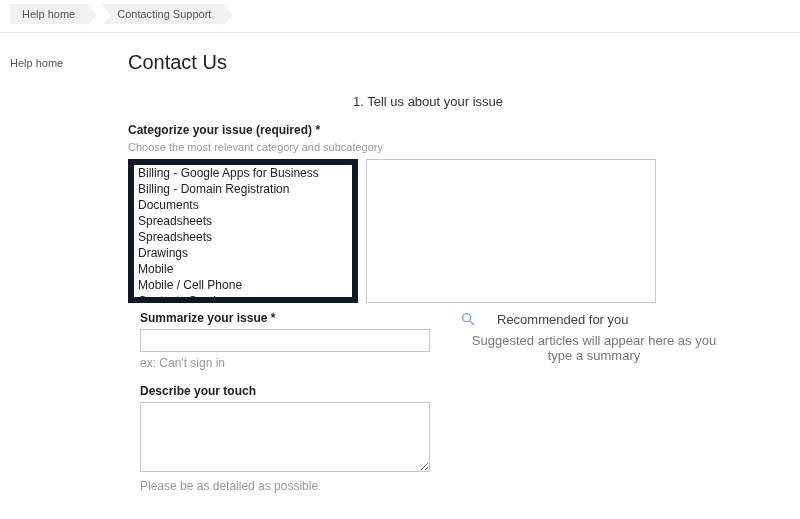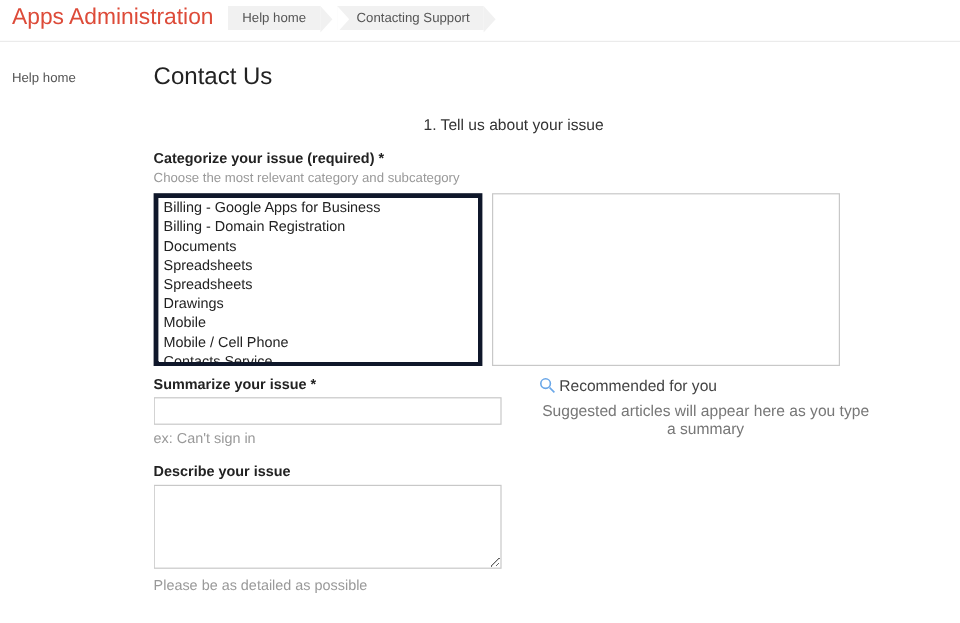--- a/index.html
+++ b/index.html
@@ -15,38 +15,37 @@
     .container { display:flex; }
     .sidebar { width:128px; padding:24px 0 0 10px; }
     .sidebar-link { color:#555; font-size:11px; cursor:pointer; }
     .main { flex:1; padding:18px 40px 30px 0; max-width:640px; }
     .page-title { font-size:20px; font-weight:400; color:#222; margin-bottom:20px; }
     .section-heading { font-size:13px; font-weight:400; color:#333; margin:10px 0 14px 0;text-align:center; }
     .field-label { font-size:12px; font-weight:bold; color:#222; margin-bottom:4px; }
     .hint { font-size:11px; color:#999; margin-bottom:6px; }
     .hint-below { font-size:12px; color:#999; margin-top:4px; margin-bottom:14px; }
     .two-col { display:flex; gap:8px; }
-    .listbox { width:274px; height:144px; border:4px solid #0f172a; overflow-y:scroll; font-size:12px; background:#fff; }
+    .listbox { width:230px; height:144px; border:6px solid #0f172a; overflow-y:scroll; font-size:12px; background:#fff; }
     .listbox div { padding:1px 4px; cursor:pointer; white-space:nowrap; }
     .subbox { width:290px; height:144px; border:1px solid #c8c8c8; background:#fff; }
     .text-input { width:290px; height:23px; border:1px solid #c8c8c8; font-size:12px; padding:2px 4px; }
     .textarea { width:290px; height:70px; border:1px solid #c8c8c8; font-size:12px; padding:2px 4px; resize:both; }
     .block { margin-bottom:8px; }
     .right-col { padding-top:0; }
-    .rec-row { display:flex; align-items:center; gap:2px; margin-bottom:6px; }
+    .rec-row { display:flex; align-items:center; gap:21px; margin-bottom:6px; }
     .rec-title { font-size:13px; color:#444; }
     .rec-text { font-size:13px; color:#777;text-align:center; }
     .mag { width:16px; height:16px; }
-    .flex-row { display:flex; gap:30px; align-items:flex-start; }
+    .flex-row { display:flex; gap:30px; align-items:flex-start;margin-left:12px; }
   </style>
 </head>
 <body>
 
 <div class="header">
-  <div class="app-title">Apps Administration</div>
   <div class="breadcrumb">
     <div class="crumb">Help home</div>
     <div class="crumb">Contacting Support</div>
   </div>
 </div>
 
 <div class="container">
   <div class="sidebar">
     <div class="sidebar-link">Help home</div>
   </div>
@@ -77,21 +76,21 @@
     </div>
 
     <div class="flex-row">
       <div>
         <div class="block">
           <div class="field-label">Summarize your issue *</div>
           <input type="text" class="text-input" style="">
           <div class="hint-below">ex: Can't sign in</div>
         </div>
         <div class="block">
-          <div class="field-label">Describe your issue</div>
+          <div class="field-label">Describe your touch</div>
           <textarea class="textarea" style=""></textarea>
           <div class="hint-below">Please be as detailed as possible</div>
         </div>
       </div>
       <div class="right-col">
         <div class="rec-row">
           <svg class="mag" viewBox="0 0 24 24">
             <circle cx="10" cy="10" r="6" fill="none" stroke="#6aa7e8" stroke-width="2"></circle>
             <line x1="15" y1="15" x2="21" y2="21" stroke="#6aa7e8" stroke-width="2"></line>
           </svg>

